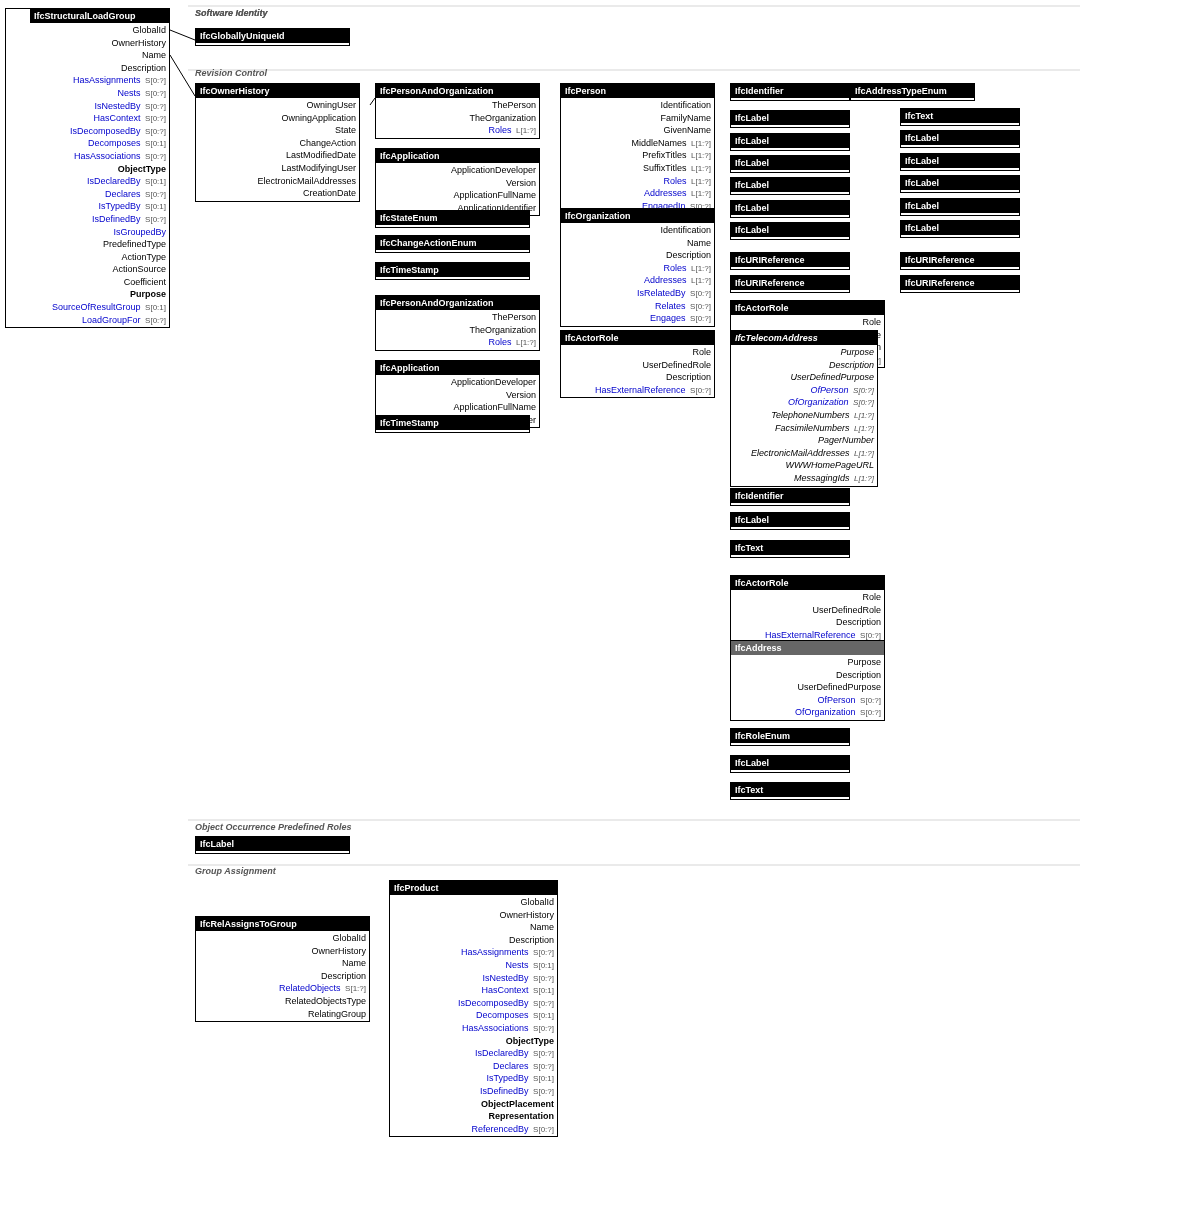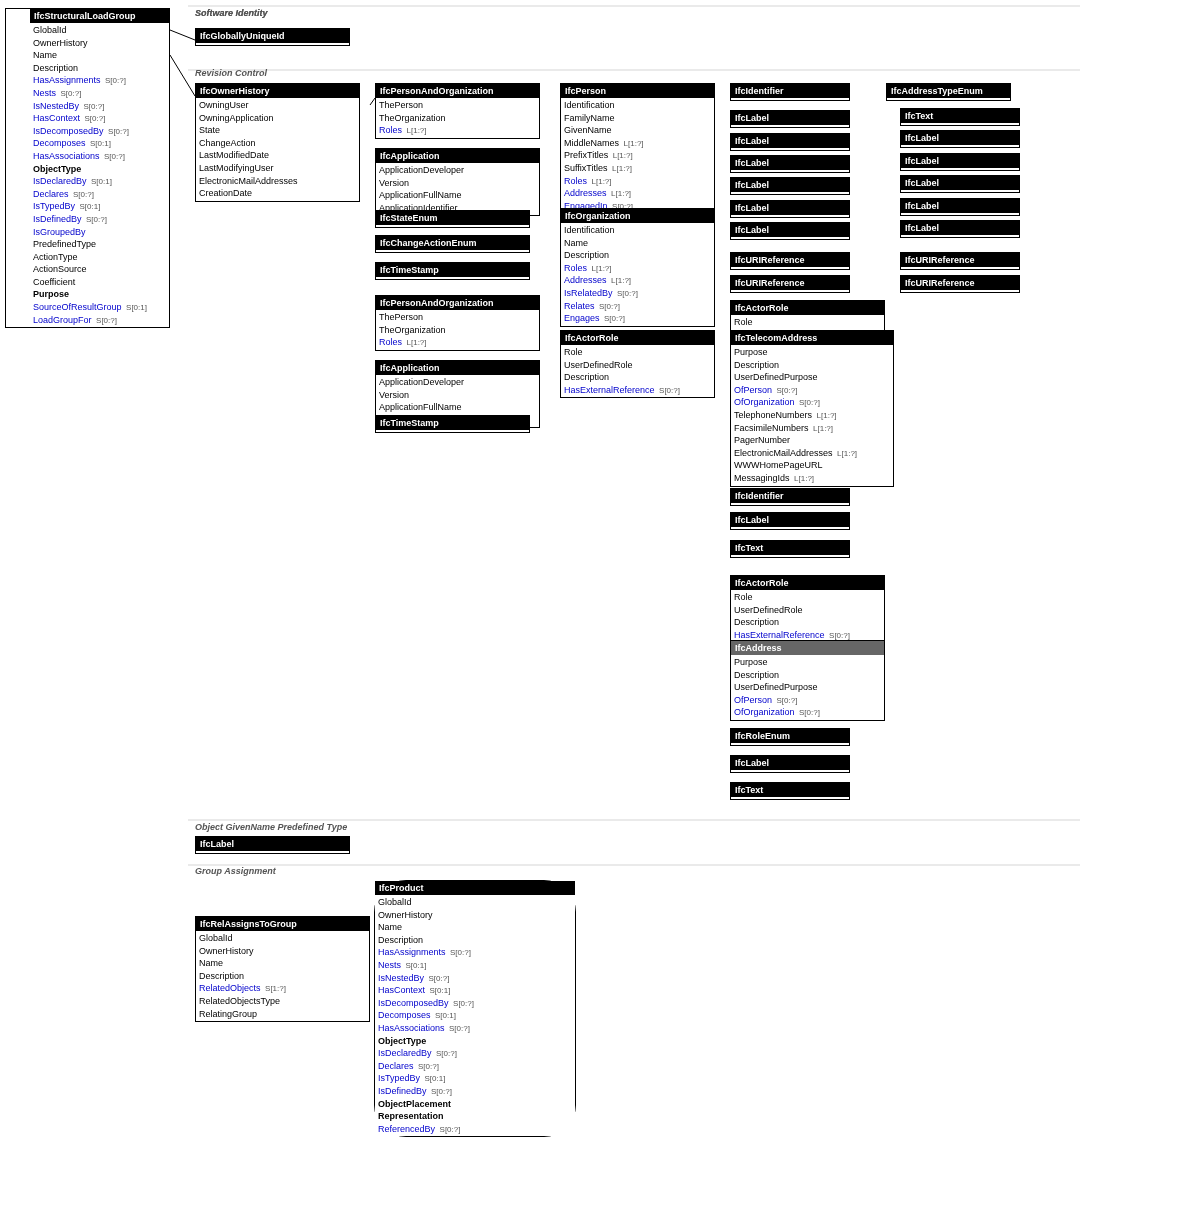--- a/index.html
+++ b/index.html
@@ -29,20 +29,21 @@
       background: #000;
       color: #fff;
       font-weight: bold;
       padding: 2px 4px;
       font-size: 9px;
       white-space: nowrap;
     }
     .uml-box .box-body {
       padding: 1px 3px;
       background: #fff;
+      text-align: right;
     }
     .uml-box .box-body div {
       line-height: 1.4;
       white-space: nowrap;
       color: #000;
     }
     .uml-box .box-body div.blue {
       color: #0000cc;
     }
     .section-label {
@@ -276,21 +277,21 @@
 <div class="uml-box" style="left:730px; top:252px; width:120px;">
   <div class="box-header">IfcURIReference</div>
   <div class="box-body"></div>
 </div>
 
 <div class="uml-box" style="left:730px; top:275px; width:120px;">
   <div class="box-header">IfcURIReference</div>
   <div class="box-body"></div>
 </div>
 
-<div class="uml-box" style="left:886px; top:83px; width:125px;">
+<div class="uml-box" style="left:850px; top:83px; width:125px;">
   <div class="box-header">IfcAddressTypeEnum</div>
   <div class="box-body"></div>
 </div>
 
 <div class="uml-box" style="left:900px; top:108px; width:120px;">
   <div class="box-header">IfcText</div>
   <div class="box-body"></div>
 </div>
 
 <div class="uml-box" style="left:900px; top:130px; width:120px;">
@@ -331,21 +332,21 @@
 <div class="uml-box" style="left:730px; top:300px; width:155px;">
   <div class="box-header">IfcActorRole</div>
   <div class="box-body">
     <div>Role</div>
     <div>UserDefinedRole</div>
     <div>Description</div>
     <div class="blue">HasExternalReference <span class="label-inline">S[0:?]</span></div>
   </div>
 </div>
 
-<div class="uml-box" style="left:730px; top:330px; width:164px;">
+<div class="uml-box" style="left:730px; top:330px; width:148px;font-style:italic;">
   <div class="box-header">IfcTelecomAddress</div>
   <div class="box-body">
     <div>Purpose</div>
     <div>Description</div>
     <div>UserDefinedPurpose</div>
     <div class="blue">OfPerson <span class="label-inline">S[0:?]</span></div>
     <div class="blue">OfOrganization <span class="label-inline">S[0:?]</span></div>
     <div>TelephoneNumbers <span class="label-inline">L[1:?]</span></div>
     <div>FacsimileNumbers <span class="label-inline">L[1:?]</span></div>
     <div>PagerNumber</div>
@@ -399,21 +400,21 @@
 <div class="uml-box" style="left:730px; top:755px; width:120px;">
   <div class="box-header">IfcLabel</div>
   <div class="box-body"></div>
 </div>
 
 <div class="uml-box" style="left:730px; top:782px; width:120px;">
   <div class="box-header">IfcText</div>
   <div class="box-body"></div>
 </div>
 
-<div class="section-label" style="left:195px; top:822px;">Object GivenName Predefined Type</div>
+<div class="section-label" style="left:195px; top:822px;">Object Occurrence Predefined Roles</div>
 
 <div class="uml-box" style="left:195px; top:836px; width:155px;">
   <div class="box-header">IfcLabel</div>
   <div class="box-body"></div>
 </div>
 
 <div class="section-label" style="left:195px; top:866px;">Group Assignment</div>
 
 <div class="uml-box" style="left:195px; top:916px; width:175px;">
   <div class="box-header">IfcRelAssignsToGroup</div>
@@ -421,21 +422,21 @@
     <div>GlobalId</div>
     <div>OwnerHistory</div>
     <div>Name</div>
     <div>Description</div>
     <div class="blue">RelatedObjects <span class="label-inline">S[1:?]</span></div>
     <div>RelatedObjectsType</div>
     <div>RelatingGroup</div>
   </div>
 </div>
 
-<div class="uml-box" style="left:374px; top:880px; width:202px;border-radius:32px;">
+<div class="uml-box" style="left:389px; top:880px; width:169px;">
   <div class="box-header">IfcProduct</div>
   <div class="box-body">
     <div>GlobalId</div>
     <div>OwnerHistory</div>
     <div>Name</div>
     <div>Description</div>
     <div class="blue">HasAssignments <span class="label-inline">S[0:?]</span></div>
     <div class="blue">Nests <span class="label-inline">S[0:1]</span></div>
     <div class="blue">IsNestedBy <span class="label-inline">S[0:?]</span></div>
     <div class="blue">HasContext <span class="label-inline">S[0:1]</span></div>

